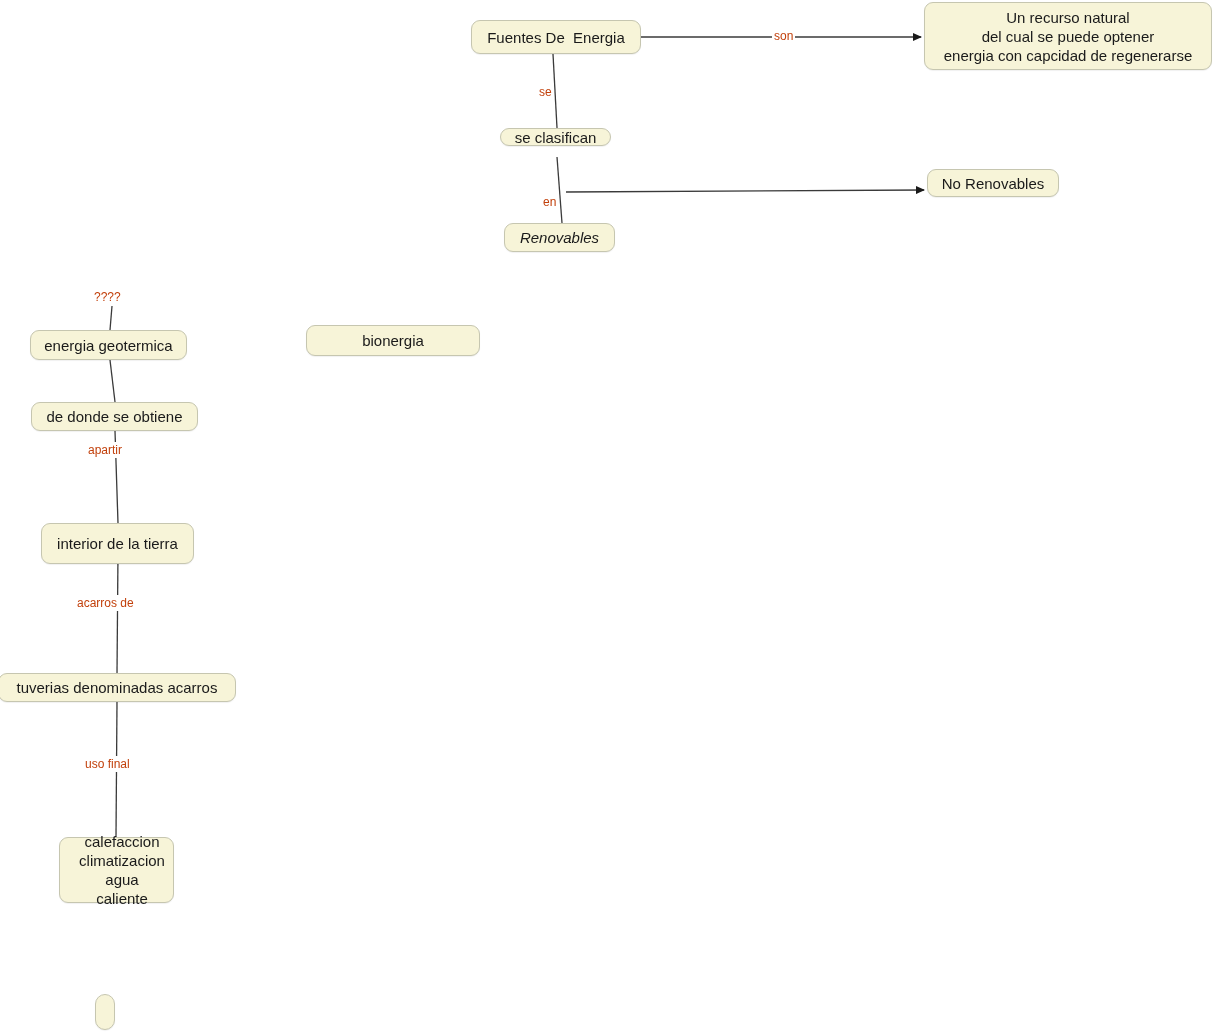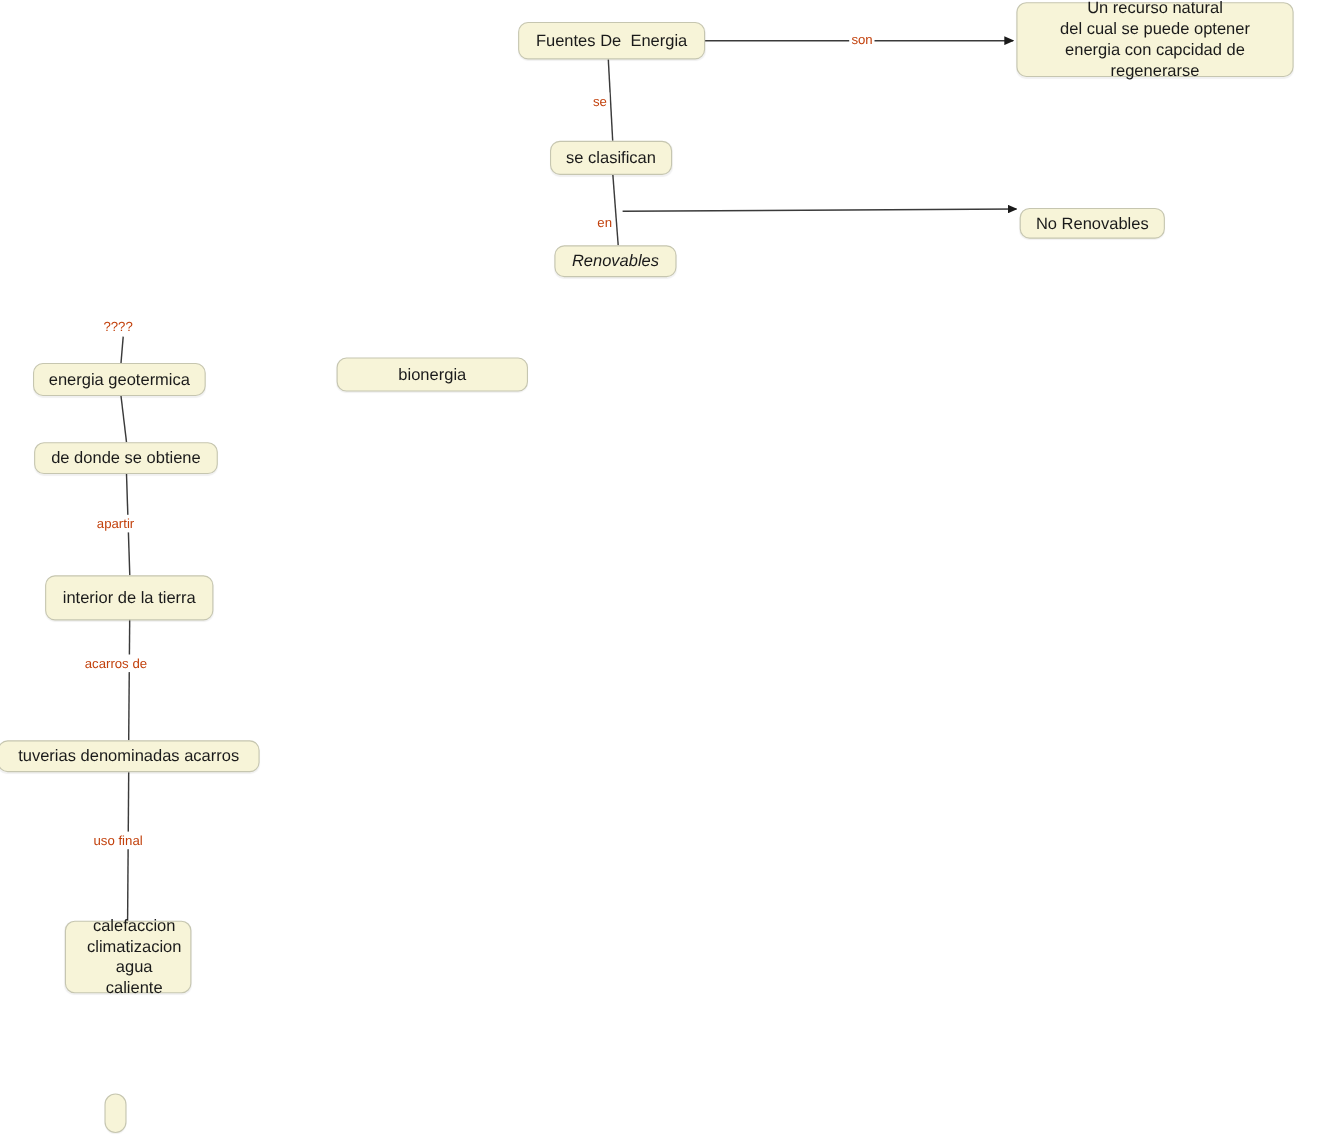--- a/index.html
+++ b/index.html
@@ -86,39 +86,39 @@
         <line x1="112" y1="306" x2="110" y2="330" stroke="#3a3a3a" stroke-width="1.3"></line>
         <line x1="110" y1="360" x2="115" y2="402" stroke="#3a3a3a" stroke-width="1.3"></line>
         <line x1="115" y1="431" x2="118" y2="523" stroke="#3a3a3a" stroke-width="1.3"></line>
         <line x1="118" y1="552" x2="117" y2="673" stroke="#3a3a3a" stroke-width="1.3"></line>
         <line x1="117" y1="702" x2="116" y2="837" stroke="#3a3a3a" stroke-width="1.3"></line>
       </g>
   </svg>
 
   <div id="nodes-layer">
       <div class="node" style="left: 471px; top: 20px; width: 170px; height: 34px;">Fuentes De  Energia</div>
-      <div class="node multiline" style="left: 924px; top: 2px; width: 252px; height: 68px;">Un recurso natural
+      <div class="node multiline" style="left: 924px; top: 2px; width: 288px; height: 68px;">Un recurso natural
 del cual se puede optener
 energia con capcidad de regenerarse</div>
-      <div class="node" style="left: 500px; top: 128px; width: 111px; height: 31px;">se clasifican</div>
-      <div class="node" style="left: 927px; top: 189px; width: 132px; height: 28px;">No Renovables</div>
+      <div class="node" style="left: 500px; top: 128px; width: 111px; height: 18px;">se clasifican</div>
+      <div class="node" style="left: 927px; top: 169px; width: 132px; height: 28px;">No Renovables</div>
       <div class="node" style="left: 504px; top: 223px; width: 111px; height: 29px; font-style: italic;">Renovables</div>
       <div class="node" style="left: 30px; top: 330px; width: 157px; height: 30px; text-align: right;">energia geotermica</div>
       <div class="node" style="left: 306px; top: 325px; width: 174px; height: 31px;">bionergia</div>
       <div class="node" style="left: 31px; top: 402px; width: 167px; height: 29px;">de donde se obtiene</div>
       <div class="node" style="left: 41px; top: 523px; width: 153px; height: 41px;">interior de la tierra</div>
       <div class="node" style="left: -2px; top: 673px; width: 238px; height: 29px;">tuverias denominadas acarros</div>
       <div class="node multiline" style="left: 59px; top: 837px; width: 115px; height: 66px; padding-left: 20px;">calefaccion
 climatizacion
 agua caliente</div>
       <div class="node empty" style="left: 95px; top: 994px; width: 20px; height: 36px;"></div>
     </div>
   <div id="labels-layer">
       <div class="edge-label" style="left: 772px; top: 28px;">son</div>
       <div class="edge-label" style="left: 537px; top: 84px;">se</div>
       <div class="edge-label" style="left: 541px; top: 182px; margin-top: 12px;">en</div>
       <div class="edge-label" style="left: 92px; top: 289px;">????</div>
-      <div class="edge-label" style="left: 86px; top: 468px;">apartir</div>
+      <div class="edge-label" style="left: 86px; top: 442px;">apartir</div>
       <div class="edge-label" style="left: 75px; top: 595px;">acarros de</div>
       <div class="edge-label" style="left: 83px; top: 756px;">uso final</div>
     </div>
 
 </div>
 
 </body></html>

